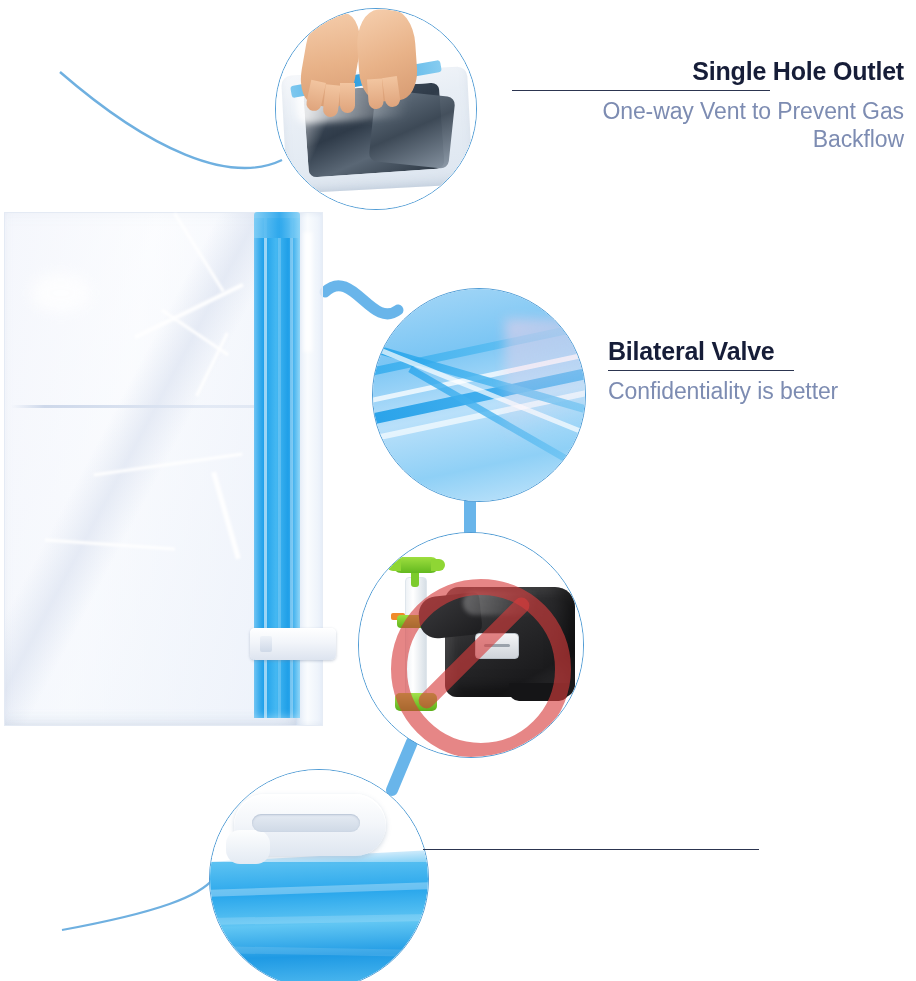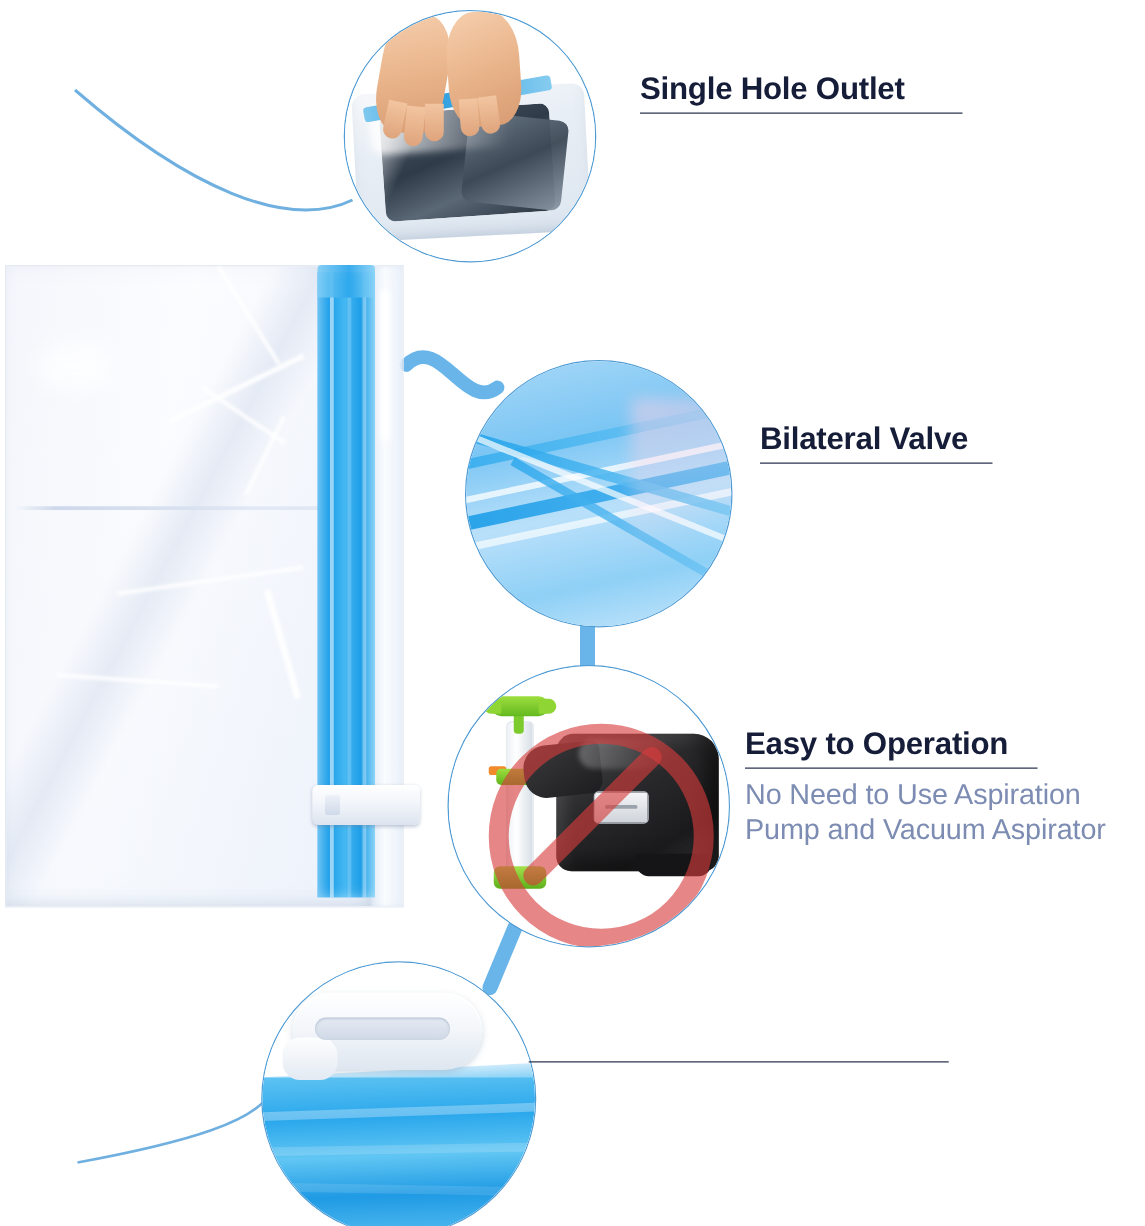--- a/index.html
+++ b/index.html
@@ -219,21 +219,21 @@
   
   .feature{position:absolute;}
   .feature .title{
     font-size:25px;font-weight:700;color:#161d38;letter-spacing:-.2px;
     white-space:nowrap;line-height:1.1;
   }
   .feature .rule{height:1px;background:#2c3550;margin:4px 0 6px 0;}
   .feature .sub{
     font-size:23px;color:#7d8cb2;font-weight:400;line-height:1.25;letter-spacing:-.1px;
   }
-  .f-1{left:512px;top:58px;width:392px;}
+  .f-1{left:512px;top:58px;width:392px;text-align:right;}
   .f-1 .rule{width:258px;}
   .f-2{left:608px;top:338px;width:300px;}
   .f-2 .rule{width:186px;}
   .f-3{left:596px;top:582px;width:320px;}
   .f-3 .rule{width:234px;}
   .f-4{left:423px;top:845px;width:480px;}
   .f-4 .rule{width:336px;}
 </style>
 </head>
 <body>
@@ -332,30 +332,27 @@
       <div class="wave w3"></div>
       <div class="valve"></div>
       <div class="valve-tab"></div>
       <div class="valve-slot"></div>
     </div>
   </div>
 
   <div class="feature f-1">
     <div class="title">Single Hole Outlet</div>
     <div class="rule"></div>
+    <div class="sub">One-way Vent to Prevent Gas Backflow</div>
   </div>
 
   <div class="feature f-2">
     <div class="title">Bilateral Valve</div>
     <div class="rule"></div>
-  </div>
-
-  <div class="feature f-3">
-    <div class="title">Easy to Operation</div>
-    <div class="rule"></div>
-    <div class="sub">No Need to Use Aspiration Pump and Vacuum Aspirator</div>
-  </div>
+    <div class="sub">Confidentiality is better</div>
+  </div>
+
 
   <div class="feature f-4">
     <div class="rule"></div>
   </div>
 
 </div>
 
 </body></html>

